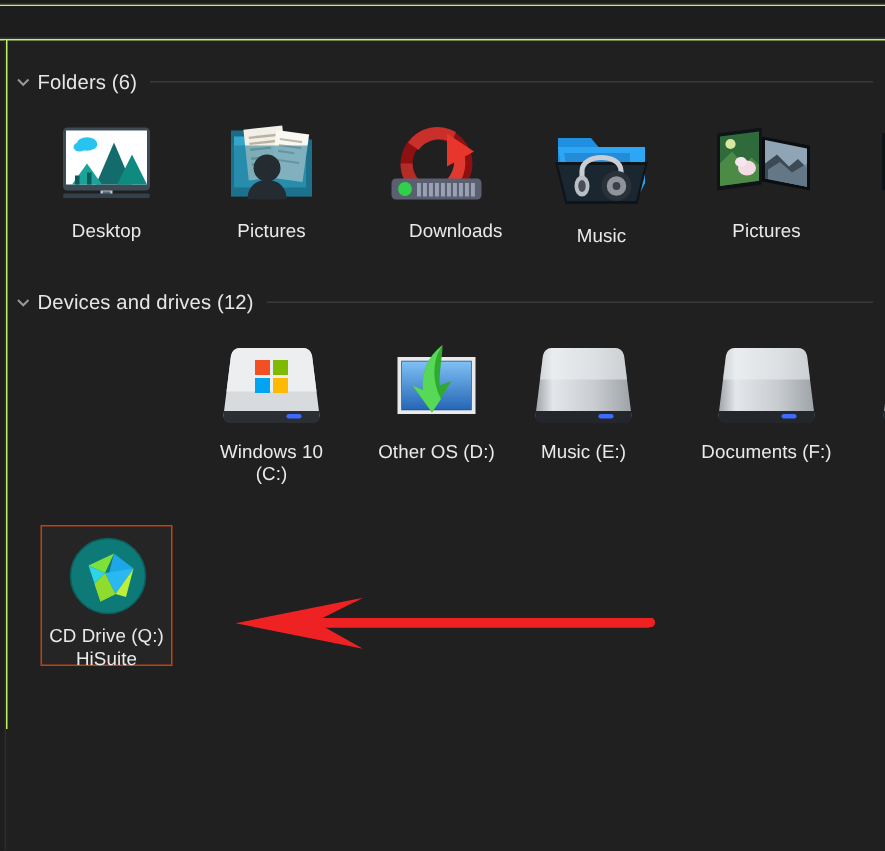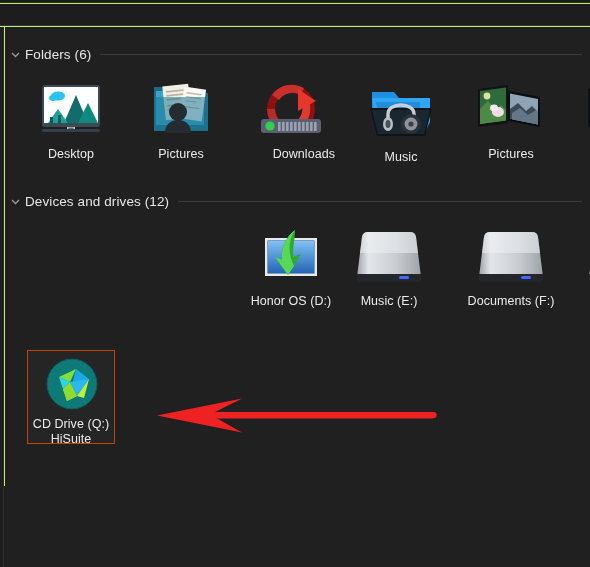--- a/index.html
+++ b/index.html
@@ -272,37 +272,52 @@
       <span class="chevron">
         <svg width="13" height="13" viewBox="0 0 13 13">
           <polyline points="3,5 6.5,8.5 10,5" fill="none" stroke="#9a9a9a" stroke-width="1.3"></polyline>
         </svg>
       </span>
       <span class="group-title">Devices and drives (12)</span>
       <span class="group-rule"></span>
     </div>
 
 
+    <div class="item" style="left:132px; top:193px;">
+      <div class="item-icon">
+        <svg width="80" height="66" viewBox="0 0 80 66">
+          <path d="M19 8 h42 a6 6 0 0 1 6 5 l5 40 a4 4 0 0 1 -4 4 h-56 a4 4 0 0 1 -4 -4 l5 -40 a6 6 0 0 1 6 -5 z" fill="#d8dbde"></path>
+          <path d="M19 8 h42 a6 6 0 0 1 6 5 l3 24 h-60 l3 -24 a6 6 0 0 1 6 -5 z" fill="#eceef0"></path>
+          <path d="M8 50 h64 l0 4 a4 4 0 0 1 -4 4 h-56 a4 4 0 0 1 -4 -4 z" fill="#2b2f33"></path>
+          <rect x="50" y="52" width="10" height="3" rx="1.5" fill="#3d6bff"></rect>
+          <rect x="29" y="16" width="10" height="10" fill="#f25022"></rect>
+          <rect x="41" y="16" width="10" height="10" fill="#7fba00"></rect>
+          <rect x="29" y="28" width="10" height="10" fill="#00a4ef"></rect>
+          <rect x="41" y="28" width="10" height="10" fill="#ffb900"></rect>
+        </svg>
+      </div>
+      <div class="item-label">Windows 10 (C:)</div>
+    </div>
 
     <div class="item" style="left:242px; top:193px;">
       <div class="item-icon">
         <svg width="80" height="66" viewBox="0 0 80 66">
           <rect x="14" y="14" width="52" height="38" fill="#e8eaec"></rect>
           <rect x="17" y="17" width="46" height="32" fill="#2f7fd0"></rect>
           <rect x="17" y="17" width="46" height="32" fill="none" stroke="#1a4f86" stroke-width="1"></rect>
           <linearGradient id="scrgrad" x1="0" y1="0" x2="0" y2="1">
             <stop offset="0" stop-color="#7fc0f5"></stop>
             <stop offset="1" stop-color="#2567b5"></stop>
           </linearGradient>
           <rect x="17" y="17" width="46" height="32" fill="url(#scrgrad)"></rect>
           <path d="M44 6 c-10 8 -14 18 -13 30 l-7 -3 l13 18 l13 -21 l-8 3 c0 -12 2 -19 2 -27 z" fill="#2faa2f"></path>
           <path d="M44 6 c-10 8 -14 18 -13 30 l-7 -3 l13 18 l6 -9 c-6 -12 -6 -26 1 -36 z" fill="#57d957"></path>
         </svg>
       </div>
-      <div class="item-label">Honor OS (D:)</div>
+      <div class="item-label">Other OS (D:)</div>
     </div>
 
     <div class="item" style="left:340px; top:193px;">
       <div class="item-icon">
         <svg width="80" height="66" viewBox="0 0 80 66">
           <linearGradient id="hdg1" x1="0" y1="0" x2="1" y2="0">
             <stop offset="0" stop-color="#9ea3a8"></stop>
             <stop offset="0.18" stop-color="#e4e7ea"></stop>
             <stop offset="0.62" stop-color="#c8ccd0"></stop>
             <stop offset="1" stop-color="#9ea3a8"></stop>

